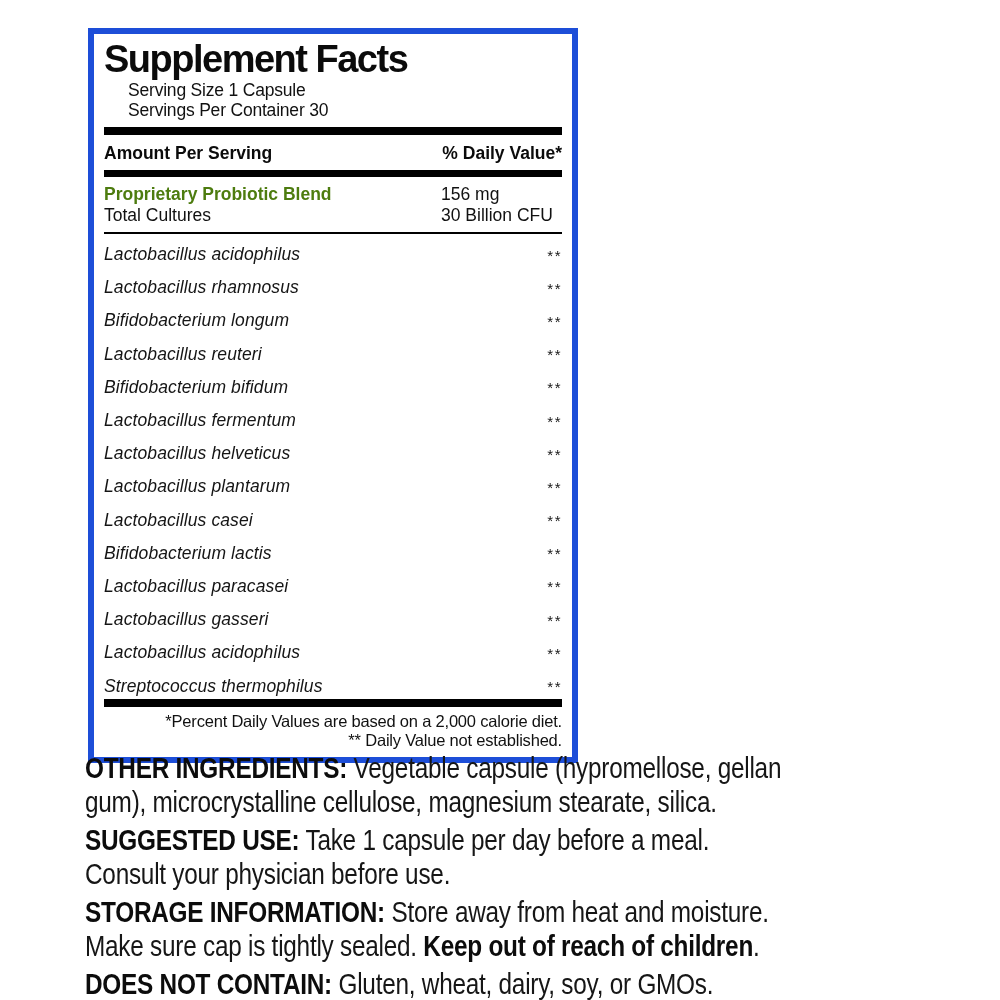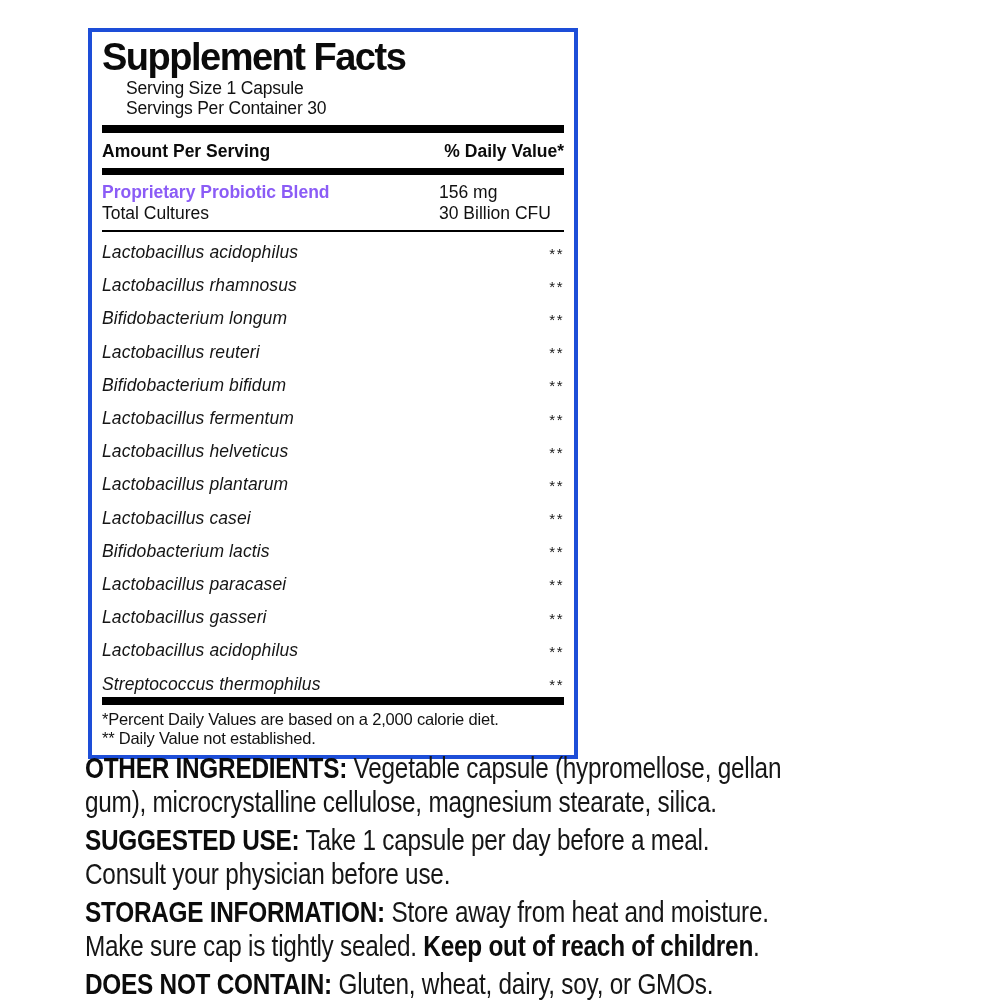--- a/index.html
+++ b/index.html
@@ -10,21 +10,21 @@
     color: #000;
     position: relative;
     overflow: hidden;
   }
 
   
   .sf-panel {
     position: absolute;
     left: 88px; top: 28px;
     width: 490px;
-    border: 4px solid #1d4ed8;
+    border: 6px solid #1d4ed8;
     background: #fff;
     padding: 4px 10px 8px 10px;
   }
   .sf-title {
     font-size: 38px;
     font-weight: bold;
     letter-spacing: -1.5px;
     line-height: 43px;
     color: #0b0b0b;
   }
@@ -50,21 +50,21 @@
     padding: 8px 0 6px 0;
     color: #0b0b0b;
   }
   .sf-blend {
     position: relative;
     padding: 7px 0 6px 0;
     font-size: 17.5px;
     line-height: 21px;
     color: #111;
   }
-  .sf-blend-name { font-weight: bold; color: #8b5cf6; }
+  .sf-blend-name { font-weight: bold; color: #4d7c0f; }
   .sf-blend-amounts {
     position: absolute;
     left: 337px;
     top: 7px;
     font-weight: normal;
     line-height: 21px;
     white-space: nowrap;
   }
   .ing-row {
     display: flex;
@@ -86,20 +86,21 @@
     letter-spacing: 1.5px;
     padding-top: 1px;
     color: #151515;
   }
   .sf-footnotes {
     margin-top: 5px;
     font-size: 16.5px;
     line-height: 18.5px;
     letter-spacing: -0.2px;
     color: #111;
+    text-align: right;
   }
 
   
   .info-block {
     position: absolute;
     left: 85px; top: 752px;
     width: 905px;
   }
   .info-para { margin-bottom: 5px; }
   .info-line {

